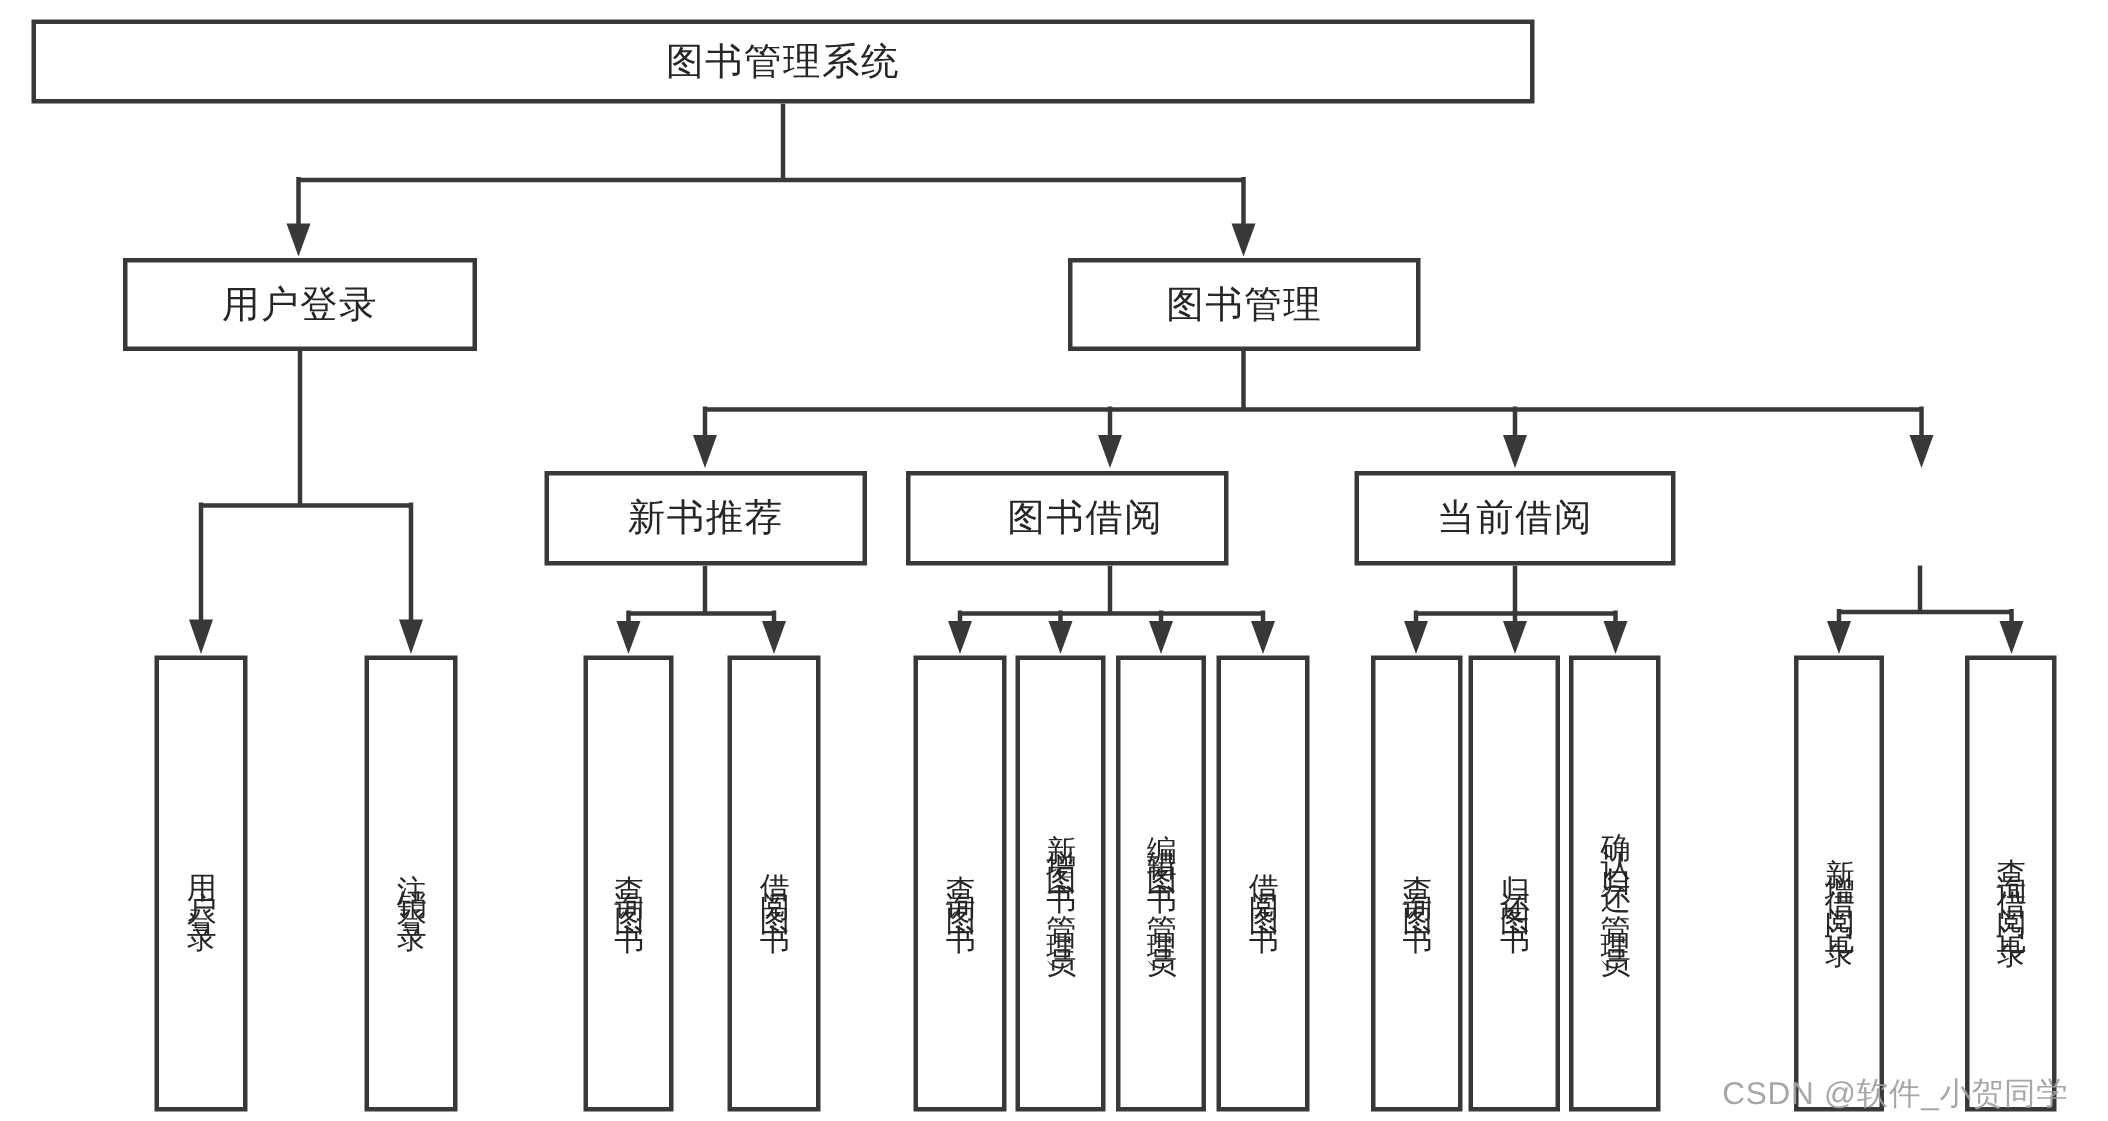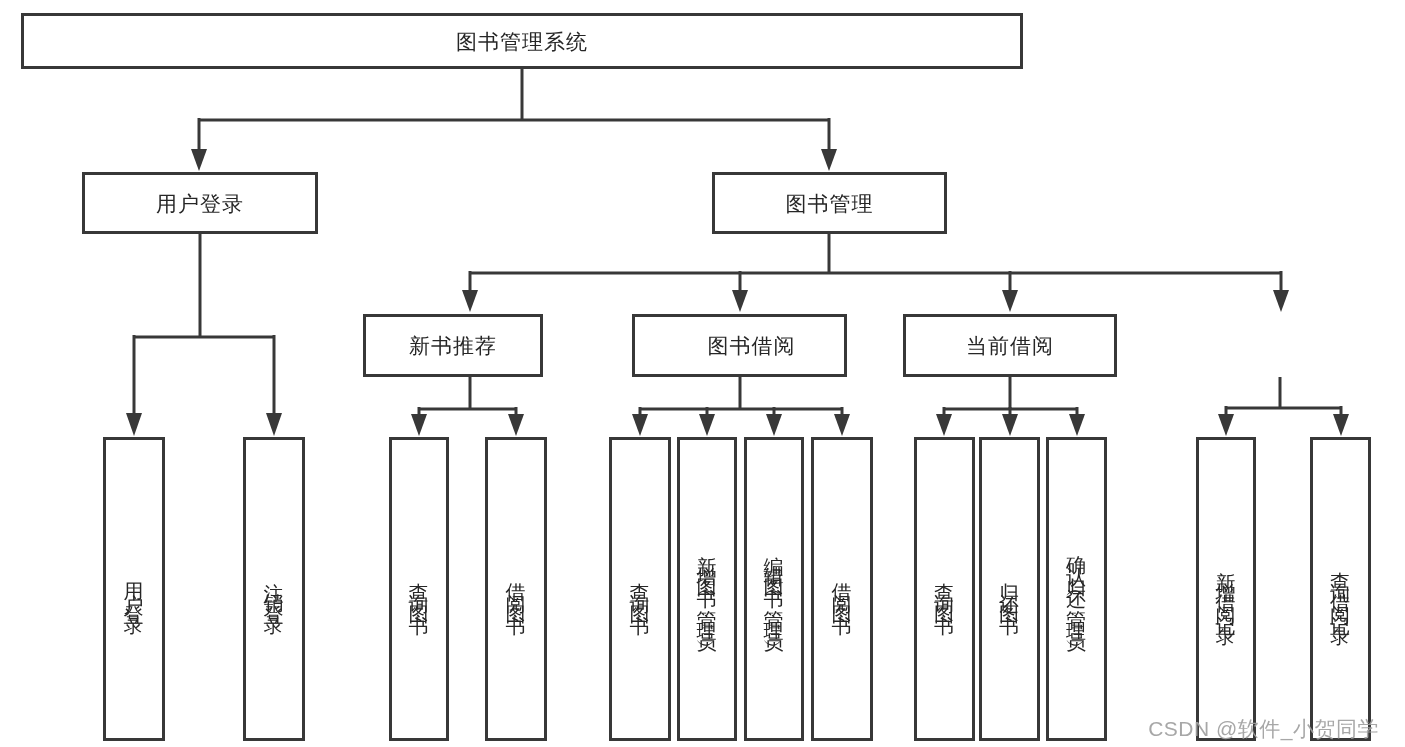--- a/index.html
+++ b/index.html
@@ -18,21 +18,21 @@
     overflow:hidden;
   }
   .canvas{position:absolute;inset:0;}
   svg.wires{position:absolute;left:0;top:0;width:1405px;height:747px;color:var(--line-color);}
   .box{
     position:absolute;
     background:var(--box-bg);
     border:3px solid var(--line-color);
     color:var(--text-color);
     display:flex;align-items:center;justify-content:center;
-    font-size:21px;
+    font-size:25px;
     letter-spacing:1px;
     text-align:center;
     line-height:1;
     white-space:nowrap;
   }
   .box.vert{
     writing-mode:vertical-rl;
     text-orientation:mixed;
     font-size:20px;
     letter-spacing:11px;
@@ -117,22 +117,22 @@
       <polygon points="1226,436 1218,414 1234,414"></polygon>
       <polygon points="1341,436 1333,414 1349,414"></polygon>
     </g>
   </svg>
 
   <div class="box" style="left:21px;top:13px;width:1002px;height:56px;">图书管理系统</div>
 
   <div class="box" style="left:82px;top:172px;width:236px;height:62px;">用户登录</div>
   <div class="box" style="left:712px;top:172px;width:235px;height:62px;">图书管理</div>
 
-  <div class="box" style="left:363px;top:314px;width:180px;height:63px;">新书推荐</div>
-  <div class="box" style="left:632px;top:314px;width:215px;height:63px;padding-left:24px;">图书借阅</div>
+  <div class="box" style="left:363px;top:314px;width:215px;height:63px;">新书推荐</div>
+  <div class="box" style="left:604px;top:314px;width:215px;height:63px;padding-left:24px;">图书借阅</div>
   <div class="box" style="left:903px;top:314px;width:214px;height:63px;text-align:center;">当前借阅</div>
 
   <div class="box vert" style="left:103px;top:437px;width:62px;height:304px;">用户登录</div>
   <div class="box vert" style="left:243px;top:437px;width:62px;height:304px;">注销登录</div>
 
   <div class="box vert" style="left:389px;top:437px;width:60px;height:304px;">查询图书</div>
   <div class="box vert" style="left:485px;top:437px;width:62px;height:304px;">借阅图书</div>
 
   <div class="box vert" style="left:609px;top:437px;width:62px;height:304px;">查询图书</div>
   <div class="box vert" style="left:677px;top:437px;width:60px;height:304px;">新增图书（管理员）</div>

